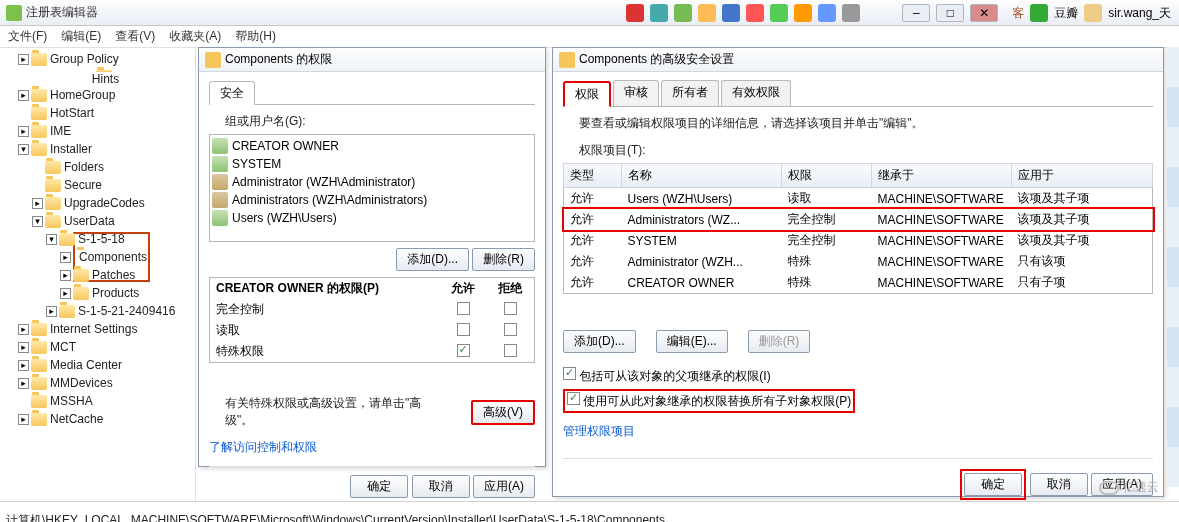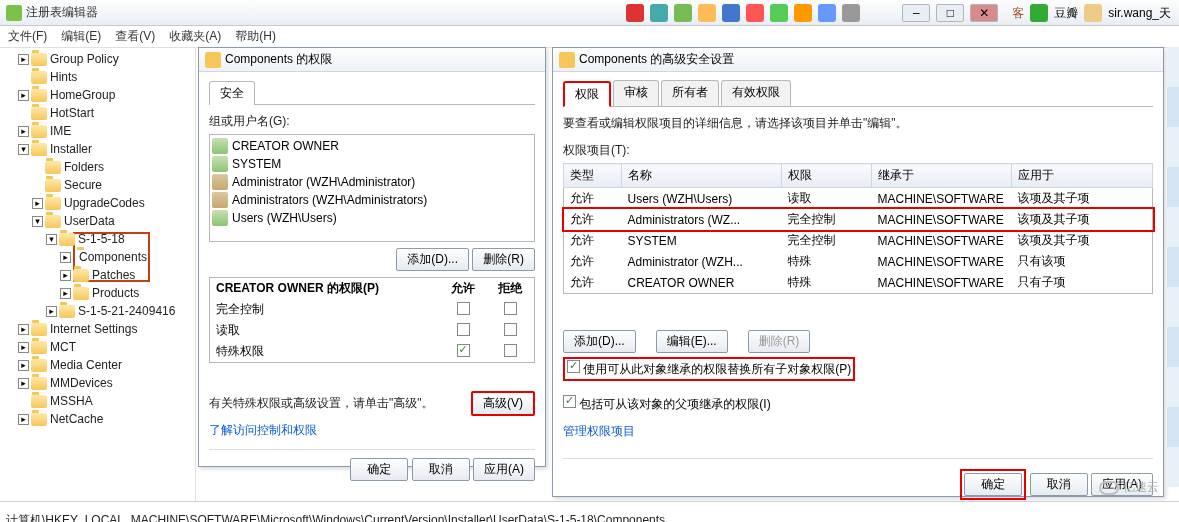--- a/index.html
+++ b/index.html
@@ -23,21 +23,21 @@
 .hl-red{border:2px solid #c2410c; padding:16px 1px; margin:-1px 0;}
 .dialog { position:absolute; background:#fff; border:1px solid #8a9bae; box-shadow: 2px 2px 4px rgba(0,0,0,0.15);}
 .dlg1 { left:198px; top:47px; width:348px; height:420px;}
 .dlg2 { left:552px; top:47px; width:612px; height:450px;}
 .dlg-tb{height:24px;background:linear-gradient(#fdfdfd,#eef2f8);display:flex;align-items:center;padding:0 6px;border-bottom:1px solid #cfd6de;}
 .dlg-tb .icon{width:16px;height:16px;margin-right:4px;background:#f7c65a;border-radius:2px;}
 .dlg-body{padding:8px 10px;}
 .tab-strip{display:flex;border-bottom:1px solid #b8b8b8;margin-bottom:8px;}
 .tab{padding:3px 10px;border:1px solid #b8b8b8;border-bottom:none;background:#f2f2f2;margin-right:2px;border-radius:3px 3px 0 0;}
 .tab.active{background:#fff;position:relative;top:1px;}
-.lbl{color:#222;margin:4px 0;}
+.lbl{color:#222;margin:4px 16px;}
 .list-box{border:1px solid #b8b8b8;height:108px;overflow:auto;padding:2px;}
 .list-row{display:flex;align-items:center;height:18px;}
 .user-ico{width:16px;height:16px;margin-right:4px;border-radius:2px;background:linear-gradient(#c8e0b4,#8cc474);}
 .user-ico.g{background:linear-gradient(#d9c8a0,#c7a86b);}
 .btn{padding:2px 10px;border:1px solid #8a9bae;background:linear-gradient(#fefefe,#e6ebf1);border-radius:2px;min-width:58px;text-align:center;display:inline-block;}
 .btn-row{text-align:right;margin:6px 0;}
 .perm-table{width:100%;border:1px solid #b8b8b8;border-collapse:collapse;}
 .perm-table th,.perm-table td{text-align:left;padding:2px 6px;}
 .perm-table th:nth-child(2),.perm-table th:nth-child(3),.perm-table td:nth-child(2),.perm-table td:nth-child(3){text-align:center;}
 .cb{width:13px;height:13px;border:1px solid #888;display:inline-block;background:#fff;position:relative;}
@@ -90,21 +90,21 @@
 </div>
 
 <div class="main">
 
   <div class="tree" id="tree">
       <div class="tree-item" style="padding-left: 18px;">
         <span class="exp">▸</span>
         <span class="folder-ico"></span>
         <span class="tree-label">Group Policy</span>
       </div>
-      <div class="tree-item" style="padding-left: 18px;">
+      <div class="tree-item" style="padding-left: 18px; flex-direction: column;">
         <span class="exp blank"></span>
         <span class="folder-ico"></span>
         <span class="tree-label">Hints</span>
       </div>
       <div class="tree-item" style="padding-left: 18px;">
         <span class="exp">▸</span>
         <span class="folder-ico"></span>
         <span class="tree-label">HomeGroup</span>
       </div>
       <div class="tree-item" style="padding-left: 18px;">
@@ -336,27 +336,27 @@
             <td>只有子项</td>
           </tr>
         </tbody>
     </table>
     <div style="height:30px"></div>
     <div style="display:flex;gap:20px;margin-top:6px">
       <span class="btn">添加(D)...</span>
       <span class="btn">编辑(E)...</span>
       <span class="btn" style="color:#999">删除(R)</span>
     </div>
+    <div style="margin-top:14px">
+      <span class="cb checked"></span>
+      <span>包括可从该对象的父项继承的权限(I)</span>
+    </div>
     <div style="margin-top:4px;border:2px solid #e60000;display:inline-block;padding:1px 2px">
       <span class="cb checked"></span>
       <span>使用可从此对象继承的权限替换所有子对象权限(P)</span>
-    </div>
-    <div style="margin-top:14px">
-      <span class="cb checked"></span>
-      <span>包括可从该对象的父项继承的权限(I)</span>
     </div>
     <div class="link" style="margin-top:10px">管理权限项目</div>
     <div class="btn-row" style="margin-top:18px;border-top:1px solid #ddd;padding-top:10px">
       <span style="display:inline-block;border:2px solid #e60000;padding:2px">
         <span class="btn">确定</span>
       </span>
       <span class="btn">取消</span>
       <span class="btn">应用(A)</span>
     </div>
   </div>

